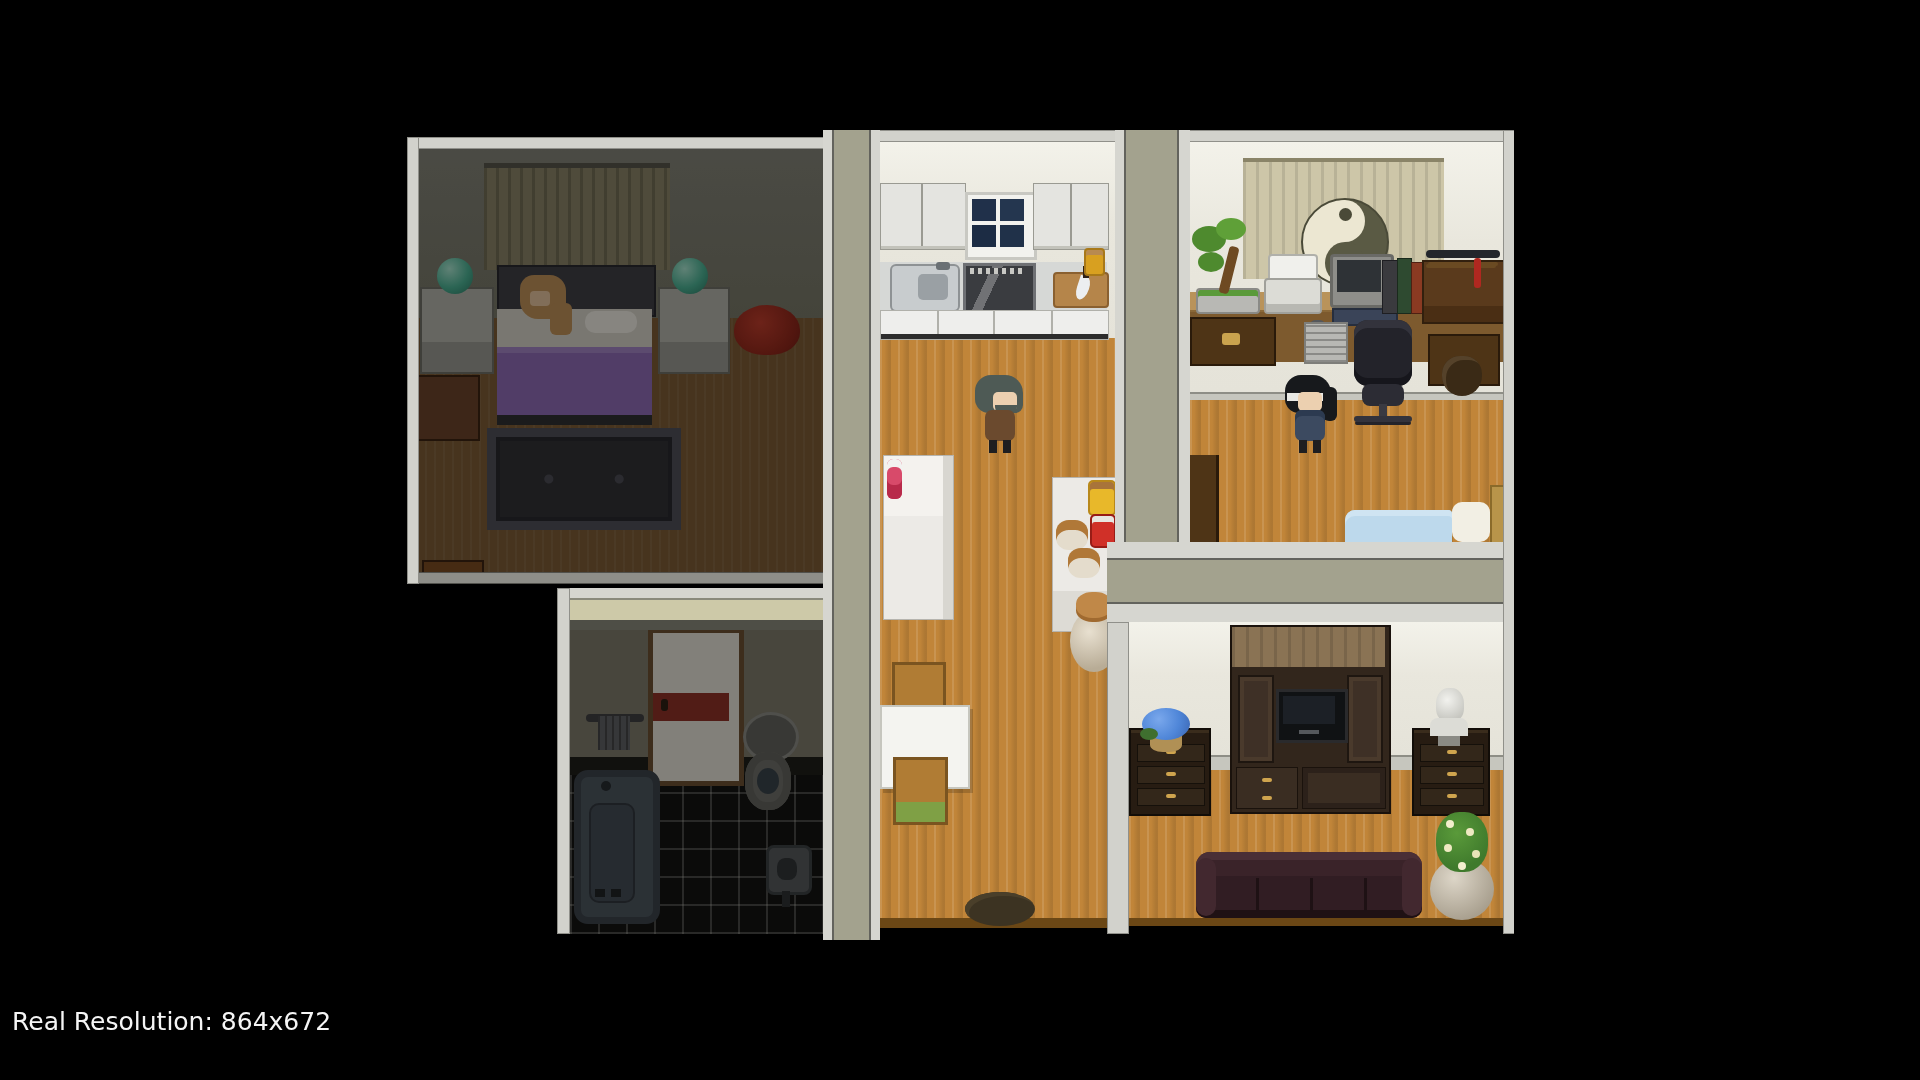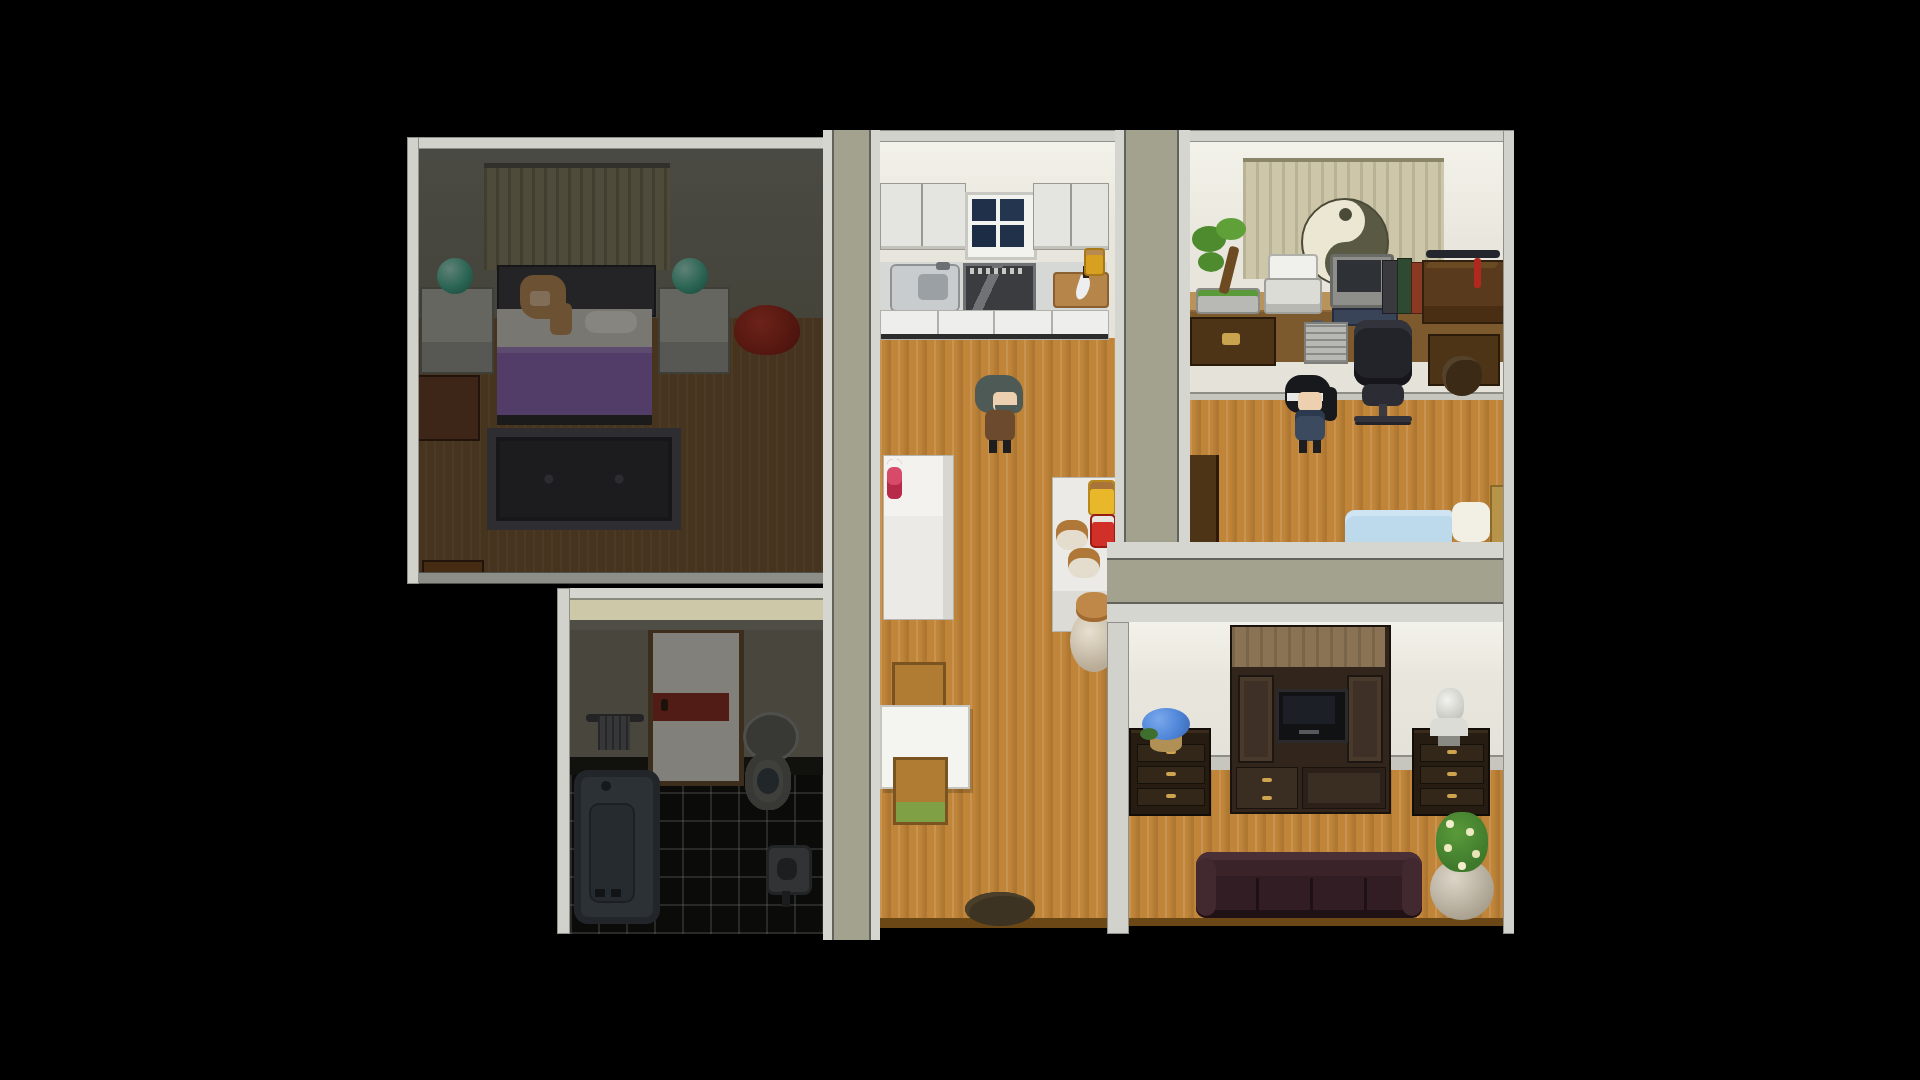--- a/index.html
+++ b/index.html
@@ -336,13 +336,14 @@
   <div class="a wallpiece" id="col-a" style="left:419px;top:8px;width:57px;height:810px;"></div>
   <div class="a wallpiece" id="col-b" style="left:711px;top:8px;width:75px;height:447px;"></div>
   <div class="a wallpiece" id="wall-c" style="left:703px;top:420px;width:410px;height:80px;"></div>
   <div class="a trim wallpiece" style="left:703px;top:500px;width:22px;height:312px;"></div>
   <div class="a wallpiece" id="wall-bath-top" style="left:153px;top:466px;width:266px;height:42px;"></div>
   <div class="a trim wallpiece" style="left:153px;top:466px;width:13px;height:346px;"></div>
   <div class="a trim wallpiece" style="left:1099px;top:8px;width:14px;height:804px;"></div>
 </div>
 
 <div class="a" id="overlay-text">
+  <div>Real Resolution: 864x672</div>
 </div>
 
 </body></html>

